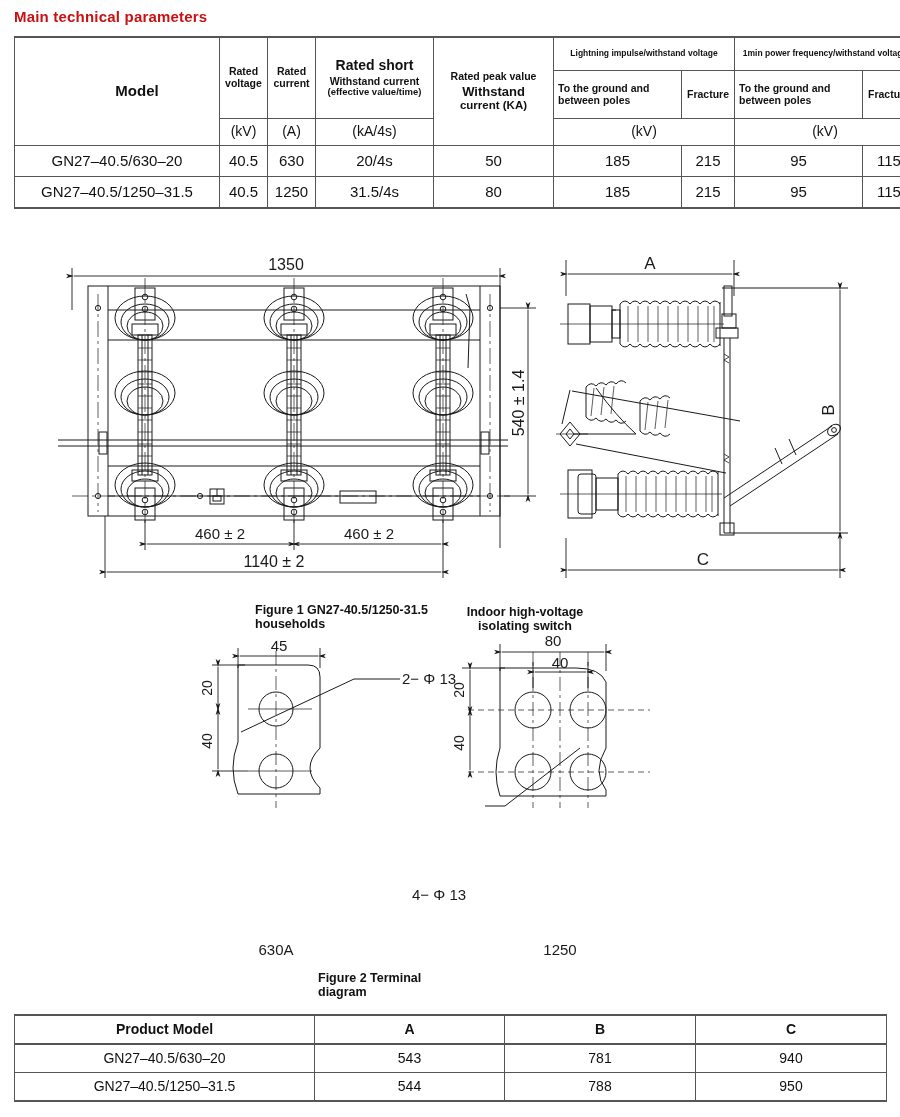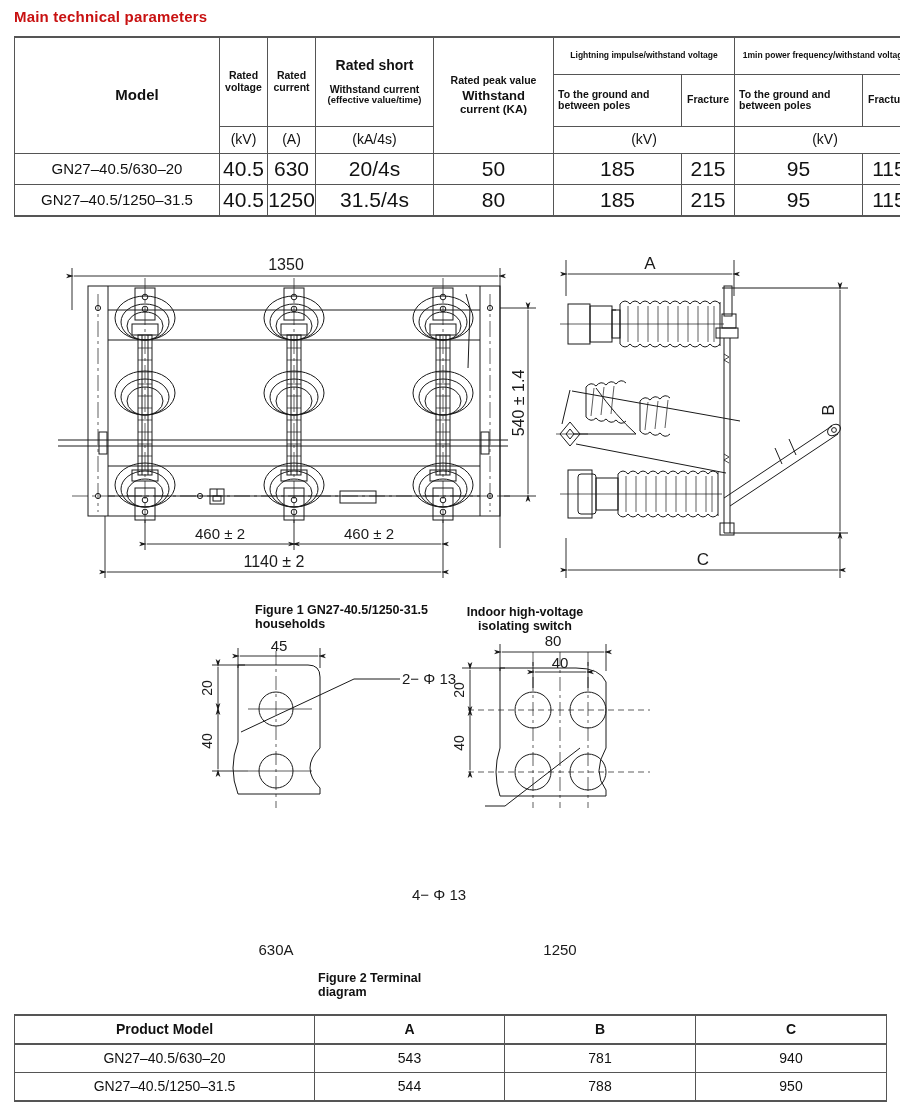--- a/index.html
+++ b/index.html
@@ -32,21 +32,21 @@
   .noR{border-right:none;}
 
   
   #tbl-main{left:14px;top:36px;width:892px;}
   #tbl-main td{font-size:14px;}
   #tbl-main .h-big{font-weight:bold;font-size:14px;}
   #tbl-main .h-med{font-weight:bold;font-size:10.5px;}
   #tbl-main .h-sm{font-weight:bold;font-size:8.5px;}
   #tbl-main .unit{font-size:14px;}
   #tbl-main .model-cell{font-weight:bold;font-size:15px;padding-left:40px;}
-  #tbl-main .datacell{font-size:21px;height:30px;}
+  #tbl-main .datacell{font-size:15px;height:30px;}
   #tbl-main .modelname{font-size:15px;}
 
   
   #tbl-abc{left:14px;top:1014px;width:872px;font-size:14px;}
   #tbl-abc td{height:27px;font-size:14px;}
   #tbl-abc .hdr{font-weight:bold;}
 
   
   .dwg{position:absolute;left:0;top:248px;width:900px;height:760px;}
   .dwg svg{display:block;}
@@ -77,21 +77,21 @@
         <col style="width:53px">
     </colgroup>
     <tbody>
 
       <tr>
         <td class="thick-top model-cell" rowspan="3">Model</td>
         <td class="thick-top h-med" rowspan="2" style="height:38px;padding:2px 1px;">Rated voltage</td>
         <td class="thick-top h-med" rowspan="2" style="padding:10px 1px;">Rated current</td>
         <td class="thick-top" rowspan="2" style="padding:20px 2px;">
           <div class="h-big">Rated short</div>
-          <div class="h-med" style="margin-top:10px">Withstand current</div>
+          <div class="h-med" style="margin-top:2px">Withstand current</div>
           <div class="h-med" style="font-size:9.5px">(effective value/time)</div>
         </td>
         <td class="thick-top" rowspan="3" style="padding:6px 2px;">
           <div class="h-med">Rated peak value</div>
           <div class="h-med" style="font-size:13px;margin-top:2px">Withstand</div>
           <div class="h-med" style="font-size:11.5px">current (KA)</div>
         </td>
         <td class="thick-top h-sm" colspan="2" style="height:20px;padding:2px 1px;">Lightning impulse/withstand voltage</td>
         <td class="thick-top h-sm" colspan="2" style="padding:2px 1px;">1min power frequency/withstand voltage</td>
       </tr>

